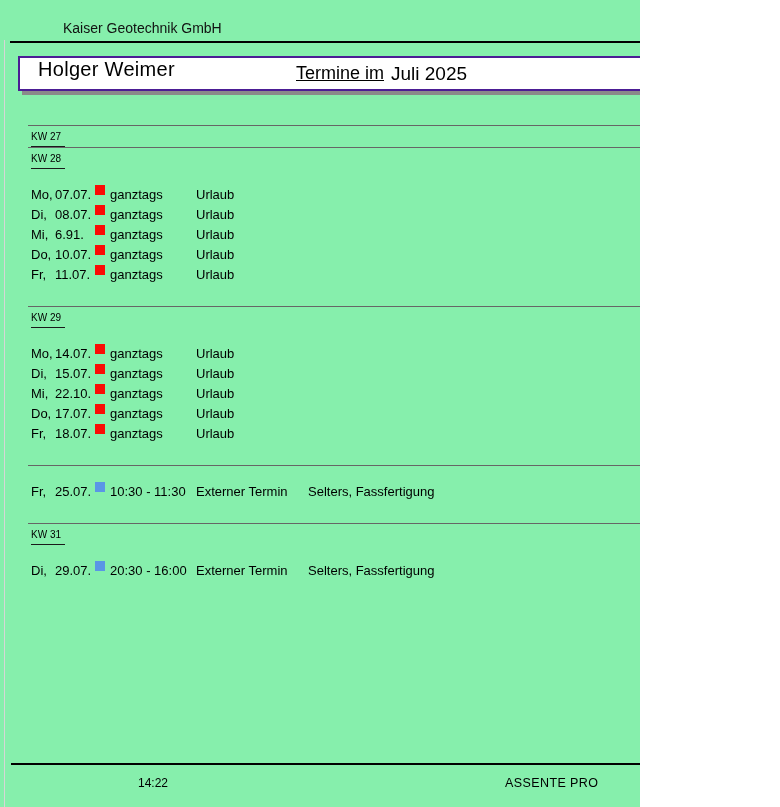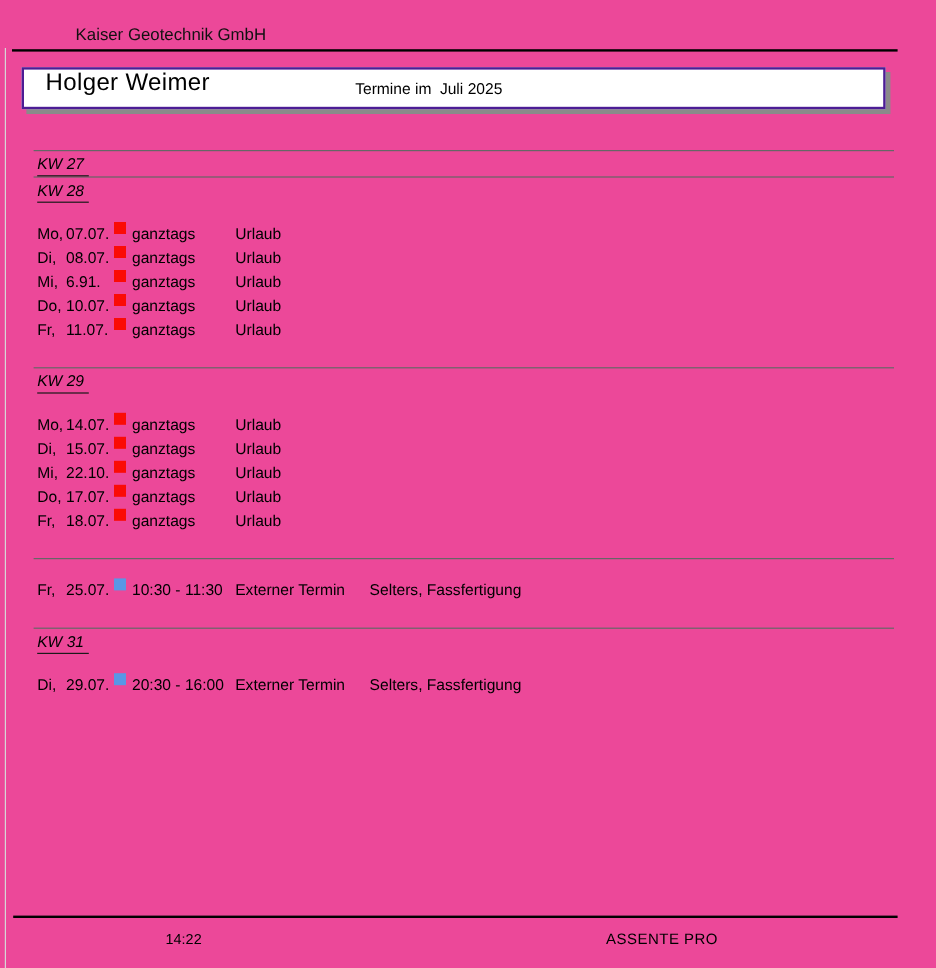--- a/index.html
+++ b/index.html
@@ -1,19 +1,19 @@
 <!DOCTYPE html>
 <html><head>
 <meta charset="utf-8">
 <style>
   html,body{margin:0;padding:0;background:#ffffff;}
   .page{
     position:relative;
-    width:780px;height:807px;
-    background:#ec4899;
+    width:640px;height:807px;
+    background:#86efac;
     font-family:"Liberation Sans", sans-serif;
     color:#000000;
     overflow:hidden;
   }
   .page-left-border{
     position:absolute;left:4px;top:40px;bottom:0;width:1px;background:#d6d6d6;
   }
   .company-name{
     position:absolute;left:63px;top:20px;
     font-size:14px;line-height:16px;color:#111;
@@ -27,28 +27,28 @@
     box-shadow:4px 4px 0 #8a8a8a;
     display:flex;align-items:flex-start;
   }
   .person-name{
     margin-left:18px;font-size:20px;letter-spacing:0.3px;color:#000;
   }
   .title-month-group{
     position:absolute;left:276px;top:0;bottom:0;
     display:flex;align-items:center;gap:7px;
   }
-  .title-label{font-size:13px;}
-  .title-month{font-size:13px;}
+  .title-label{font-size:18px;text-decoration:underline;}
+  .title-month{font-size:19px;}
   .weeks-list{position:absolute;left:0;top:125px;width:780px;}
   .week-divider{margin-left:28px;width:717px;height:0;border-top:1px solid #666;}
   .week-label{
     display:inline-block;margin:3px 0 0 31px;
-    font-size:13px;line-height:15px;
-    padding:0 4px 2px 0;border-bottom:1px solid #1a1a1a;font-style:italic;
+    font-size:10px;line-height:15px;
+    padding:0 4px 2px 0;border-bottom:1px solid #1a1a1a;
   }
   .week-rows{margin-top:16px;margin-bottom:21px;}
   .appointment-row{position:relative;height:20px;font-size:13px;line-height:20px;}
   .appointment-row span{position:absolute;top:0;white-space:nowrap;}
   .col-day{left:31px;}
   .col-date{left:55px;}
   .category-marker{
     position:absolute;left:95px;top:5px;width:10px;height:10px;background:#ccc;
   }
   .col-time{left:110px;}

